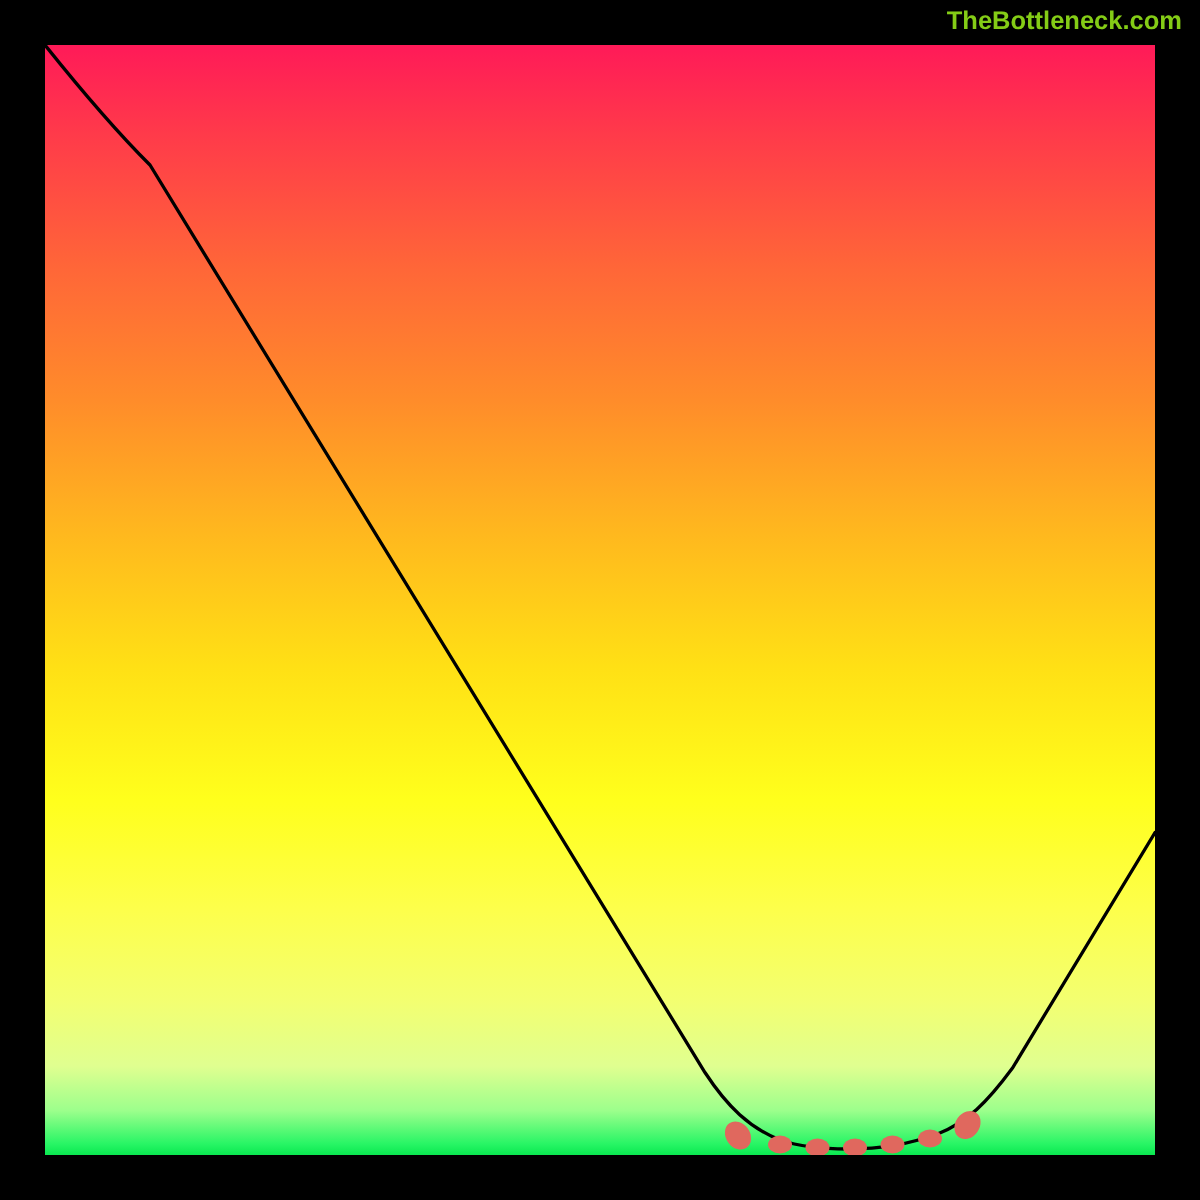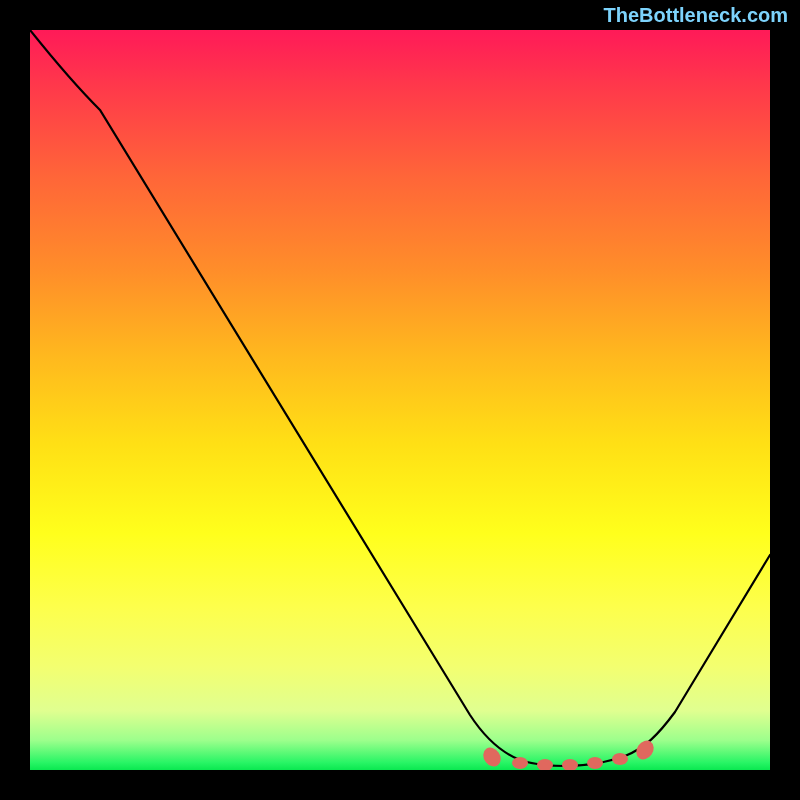--- a/index.html
+++ b/index.html
@@ -8,23 +8,23 @@
     position: relative;
     width: 800px;
     height: 800px;
     background: #000;
   }
   .watermark {
     position: absolute;
     top: 4px;
     right: 12px;
     font-family: Arial, sans-serif;
-    font-size: 20px;
+    font-size: 17px;
     font-weight: bold;
-    color: #7dd3fc;
+    color: #84cc16;
     z-index: 10;
   }
   .plot-area {
     position: absolute;
     left: 30px;
     top: 30px;
     width: 740px;
     height: 740px;
     overflow: hidden;
   }

